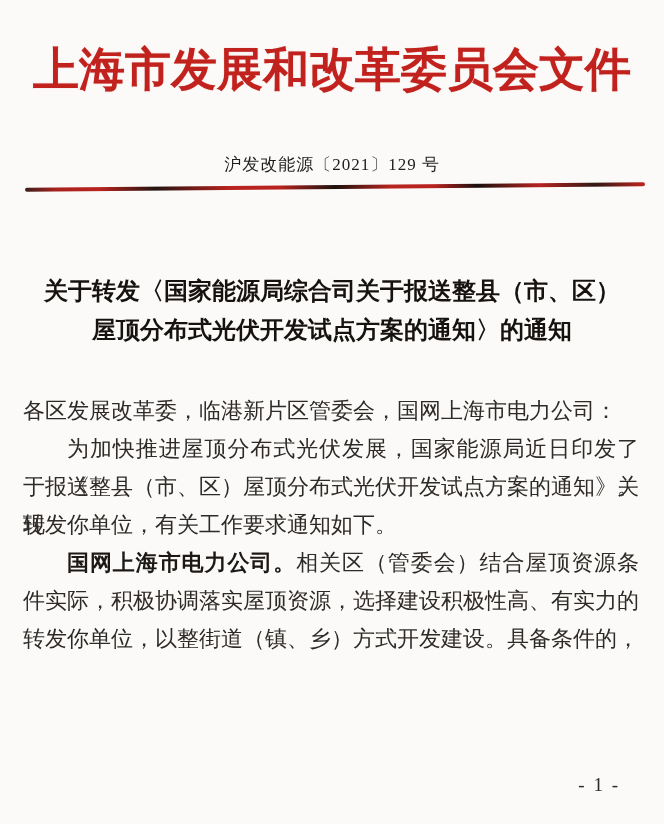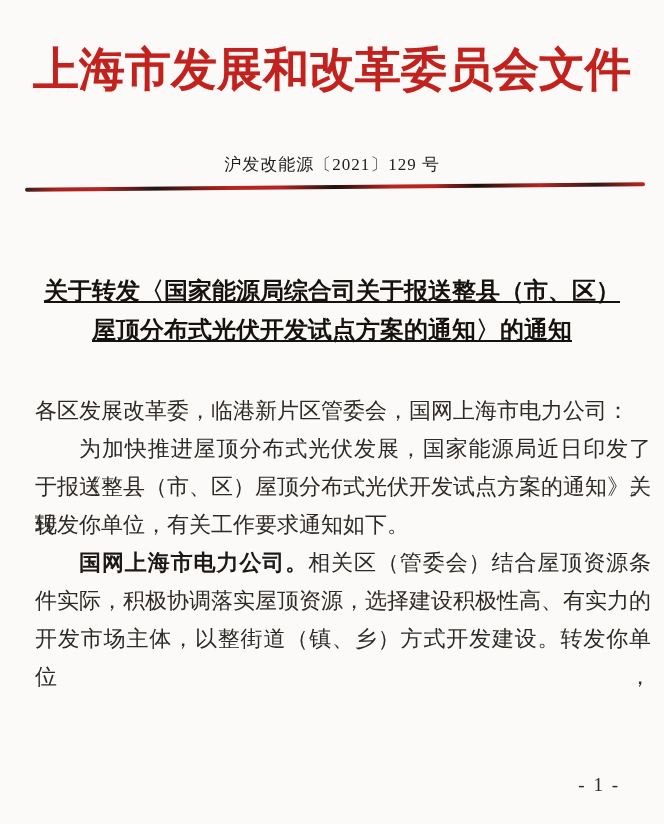--- a/index.html
+++ b/index.html
@@ -59,26 +59,25 @@
     position: absolute;
     top: 272px;
     left: 0;
     right: 0;
     text-align: center;
     font-weight: bold;
     font-size: 24px;
     line-height: 39px;
     color: #15120f;
     letter-spacing: 0px;
-    text-decoration: underline;
   }
   .body-text {
     position: absolute;
     top: 392px;
-    left: 35px;
+    left: 23px;
     width: 616px;
     font-size: 22px;
     color: #2e2a27;
   }
   .body-line {
     height: 38px;
     line-height: 38px;
     white-space: nowrap;
     text-align: left;
   }
@@ -128,21 +127,21 @@
     <div class="body-line just indent">为加快推进屋顶分布式光伏发展，国家能源局近日印发了《关</div>
 
     <div class="body-line just">于报送整县（市、区）屋顶分布式光伏开发试点方案的通知》。现</div>
 
     <div class="body-line">转发你单位，有关工作要求通知如下。</div>
 
     <div class="body-line just indent"><span class="bold-lead">国网上海市电力公司。</span><span>相关区（管委会）结合屋顶资源条</span></div>
 
     <div class="body-line just">件实际，积极协调落实屋顶资源，选择建设积极性高、有实力的</div>
 
-    <div class="body-line just">开发市场主体，以整街道（镇、乡）方式开发建设。转发你单位，</div>
+    <div class="body-line just">转发你单位，以整街道（镇、乡）方式开发建设。具备条件的，</div>
 
 
 
   </div>
 
   <div class="page-number">- 1 -</div>
 
 </div>
 
 </body></html>

